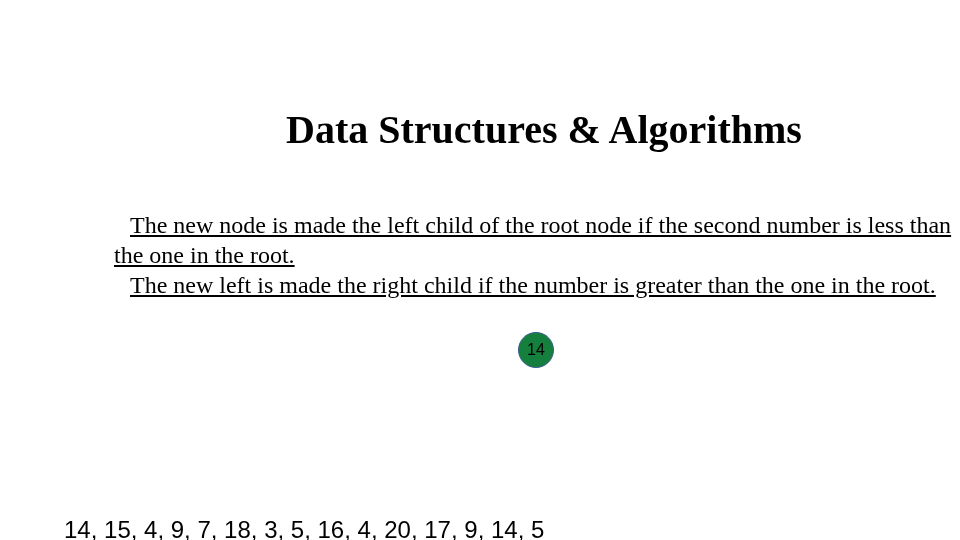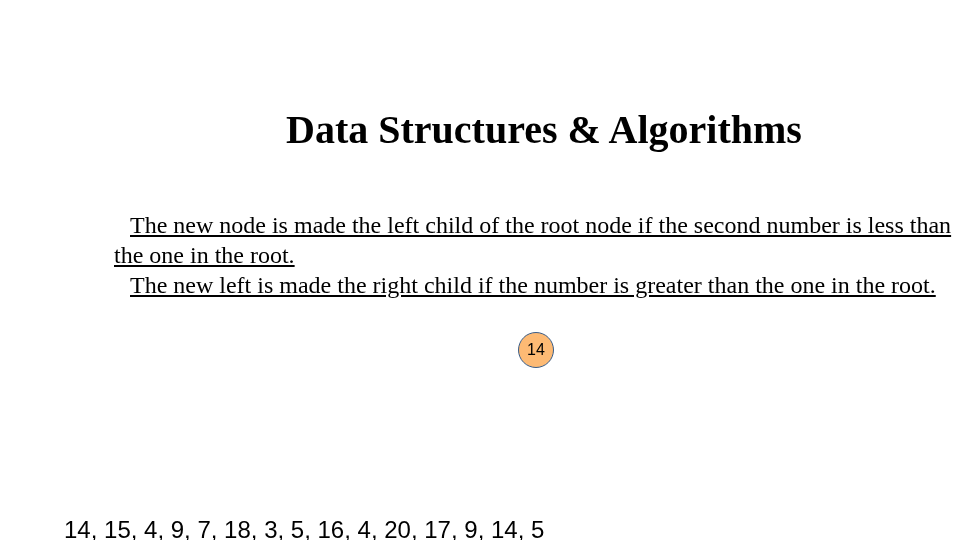--- a/index.html
+++ b/index.html
@@ -35,21 +35,21 @@
     line-height: 1.25;
     text-decoration: underline;
   }
   .node {
     position: absolute;
     top: 268px;
     left: 454px;
     width: 36px;
     height: 36px;
     border-radius: 50%;
-    background: #fdba74;
+    background: #15803d;
     border: 1.5px solid #385d8a;
     display: flex;
     align-items: center;
     justify-content: center;
     font-family: Arial, Helvetica, sans-serif;
     font-size: 16px;
     color: #000;
   }
   .sequence {
     position: absolute;

